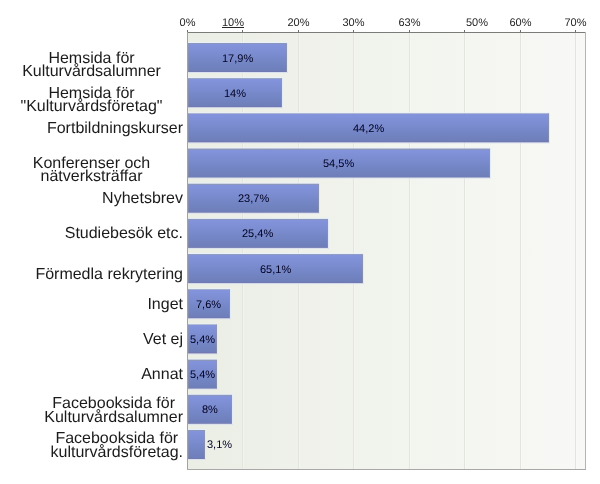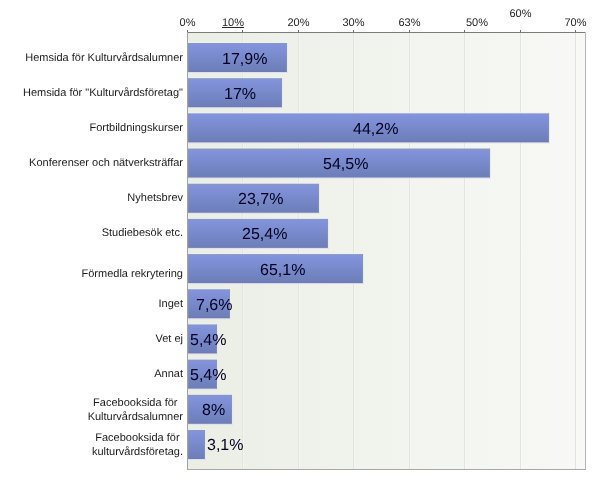--- a/index.html
+++ b/index.html
@@ -19,22 +19,22 @@
   .grid{position:absolute;top:33px;height:436px;width:1px;background:#e2e5dd;}
   .gridhi{position:absolute;top:33px;height:436px;width:1px;background:rgba(255,255,255,0.28);}
 
   .tick{position:absolute;width:1px;height:2px;background:#6d6d6d;}
   .xlab{position:absolute;font-size:11px;line-height:11px;color:#252525;white-space:nowrap;
         transform:translateX(-50%) translateZ(0);}
 
   .halo{position:absolute;background:#e7eefa;}
   .bar{position:absolute;}
 
-  .blabel{position:absolute;font-size:16px;line-height:11px;color:#000022;white-space:nowrap;transform:translateZ(0);}
-  .ylab{position:absolute;font-size:11px;line-height:13px;color:#1b1b1b;white-space:pre-line;transform:translateZ(0);}
+  .blabel{position:absolute;font-size:11px;line-height:11px;color:#000022;white-space:nowrap;transform:translateZ(0);}
+  .ylab{position:absolute;font-size:16px;line-height:13px;color:#1b1b1b;white-space:pre-line;transform:translateZ(0);}
 </style>
 </head>
 <body>
 
 <div id="chart">
   <div class="plot"></div>
   <div id="grids">
       <div class="grid" style="left: 242px;"></div>
       <div class="gridhi" style="left: 243px;"></div>
       <div class="grid" style="left: 298px;"></div>
@@ -114,25 +114,25 @@
       <div class="tick" style="left: 520px; top: 30px;"></div>
       <div class="tick" style="left: 575px; top: 30px;"></div>
     </div>
   <div id="labels">
       <div class="xlab" style="left: 187.5px; top: 18px;">0%</div>
       <div class="xlab" style="left: 233px; top: 18px; text-decoration: underline;">10%</div>
       <div class="xlab" style="left: 298.5px; top: 18px;">20%</div>
       <div class="xlab" style="left: 353.5px; top: 18px;">30%</div>
       <div class="xlab" style="left: 409.5px; top: 18px;">63%</div>
       <div class="xlab" style="left: 477px; top: 18px;">50%</div>
-      <div class="xlab" style="left: 520.5px; top: 9px;">60%</div>
+      <div class="xlab" style="left: 520.5px; top: 18px;">60%</div>
       <div class="xlab" style="left: 575.5px; top: 18px;">70%</div>
       <div class="blabel" style="top: 54px; left: 222px;">17,9%</div>
       <div class="ylab" style="right: 417px; text-align: center; top: 52px;">Hemsida för Kulturvårdsalumner</div>
-      <div class="blabel" style="top: 89px; left: 224px;">17%</div>
+      <div class="blabel" style="top: 89px; left: 224px;">14%</div>
       <div class="ylab" style="right: 417px; text-align: center; top: 87px;">Hemsida för "Kulturvårdsföretag"</div>
       <div class="blabel" style="top: 124px; left: 353px;">44,2%</div>
       <div class="ylab" style="right: 417px; text-align: center; top: 122px;">Fortbildningskurser</div>
       <div class="blabel" style="top: 159px; left: 323px;">54,5%</div>
       <div class="ylab" style="right: 417px; text-align: center; top: 157px;">Konferenser och nätverksträffar</div>
       <div class="blabel" style="top: 194px; left: 238px;">23,7%</div>
       <div class="ylab" style="right: 417px; text-align: center; top: 192px;">Nyhetsbrev</div>
       <div class="blabel" style="top: 229px; left: 242px;">25,4%</div>
       <div class="ylab" style="right: 417px; text-align: left; top: 227px;">Studiebesök etc.</div>
       <div class="blabel" style="top: 265px; left: 260px;">65,1%</div>

